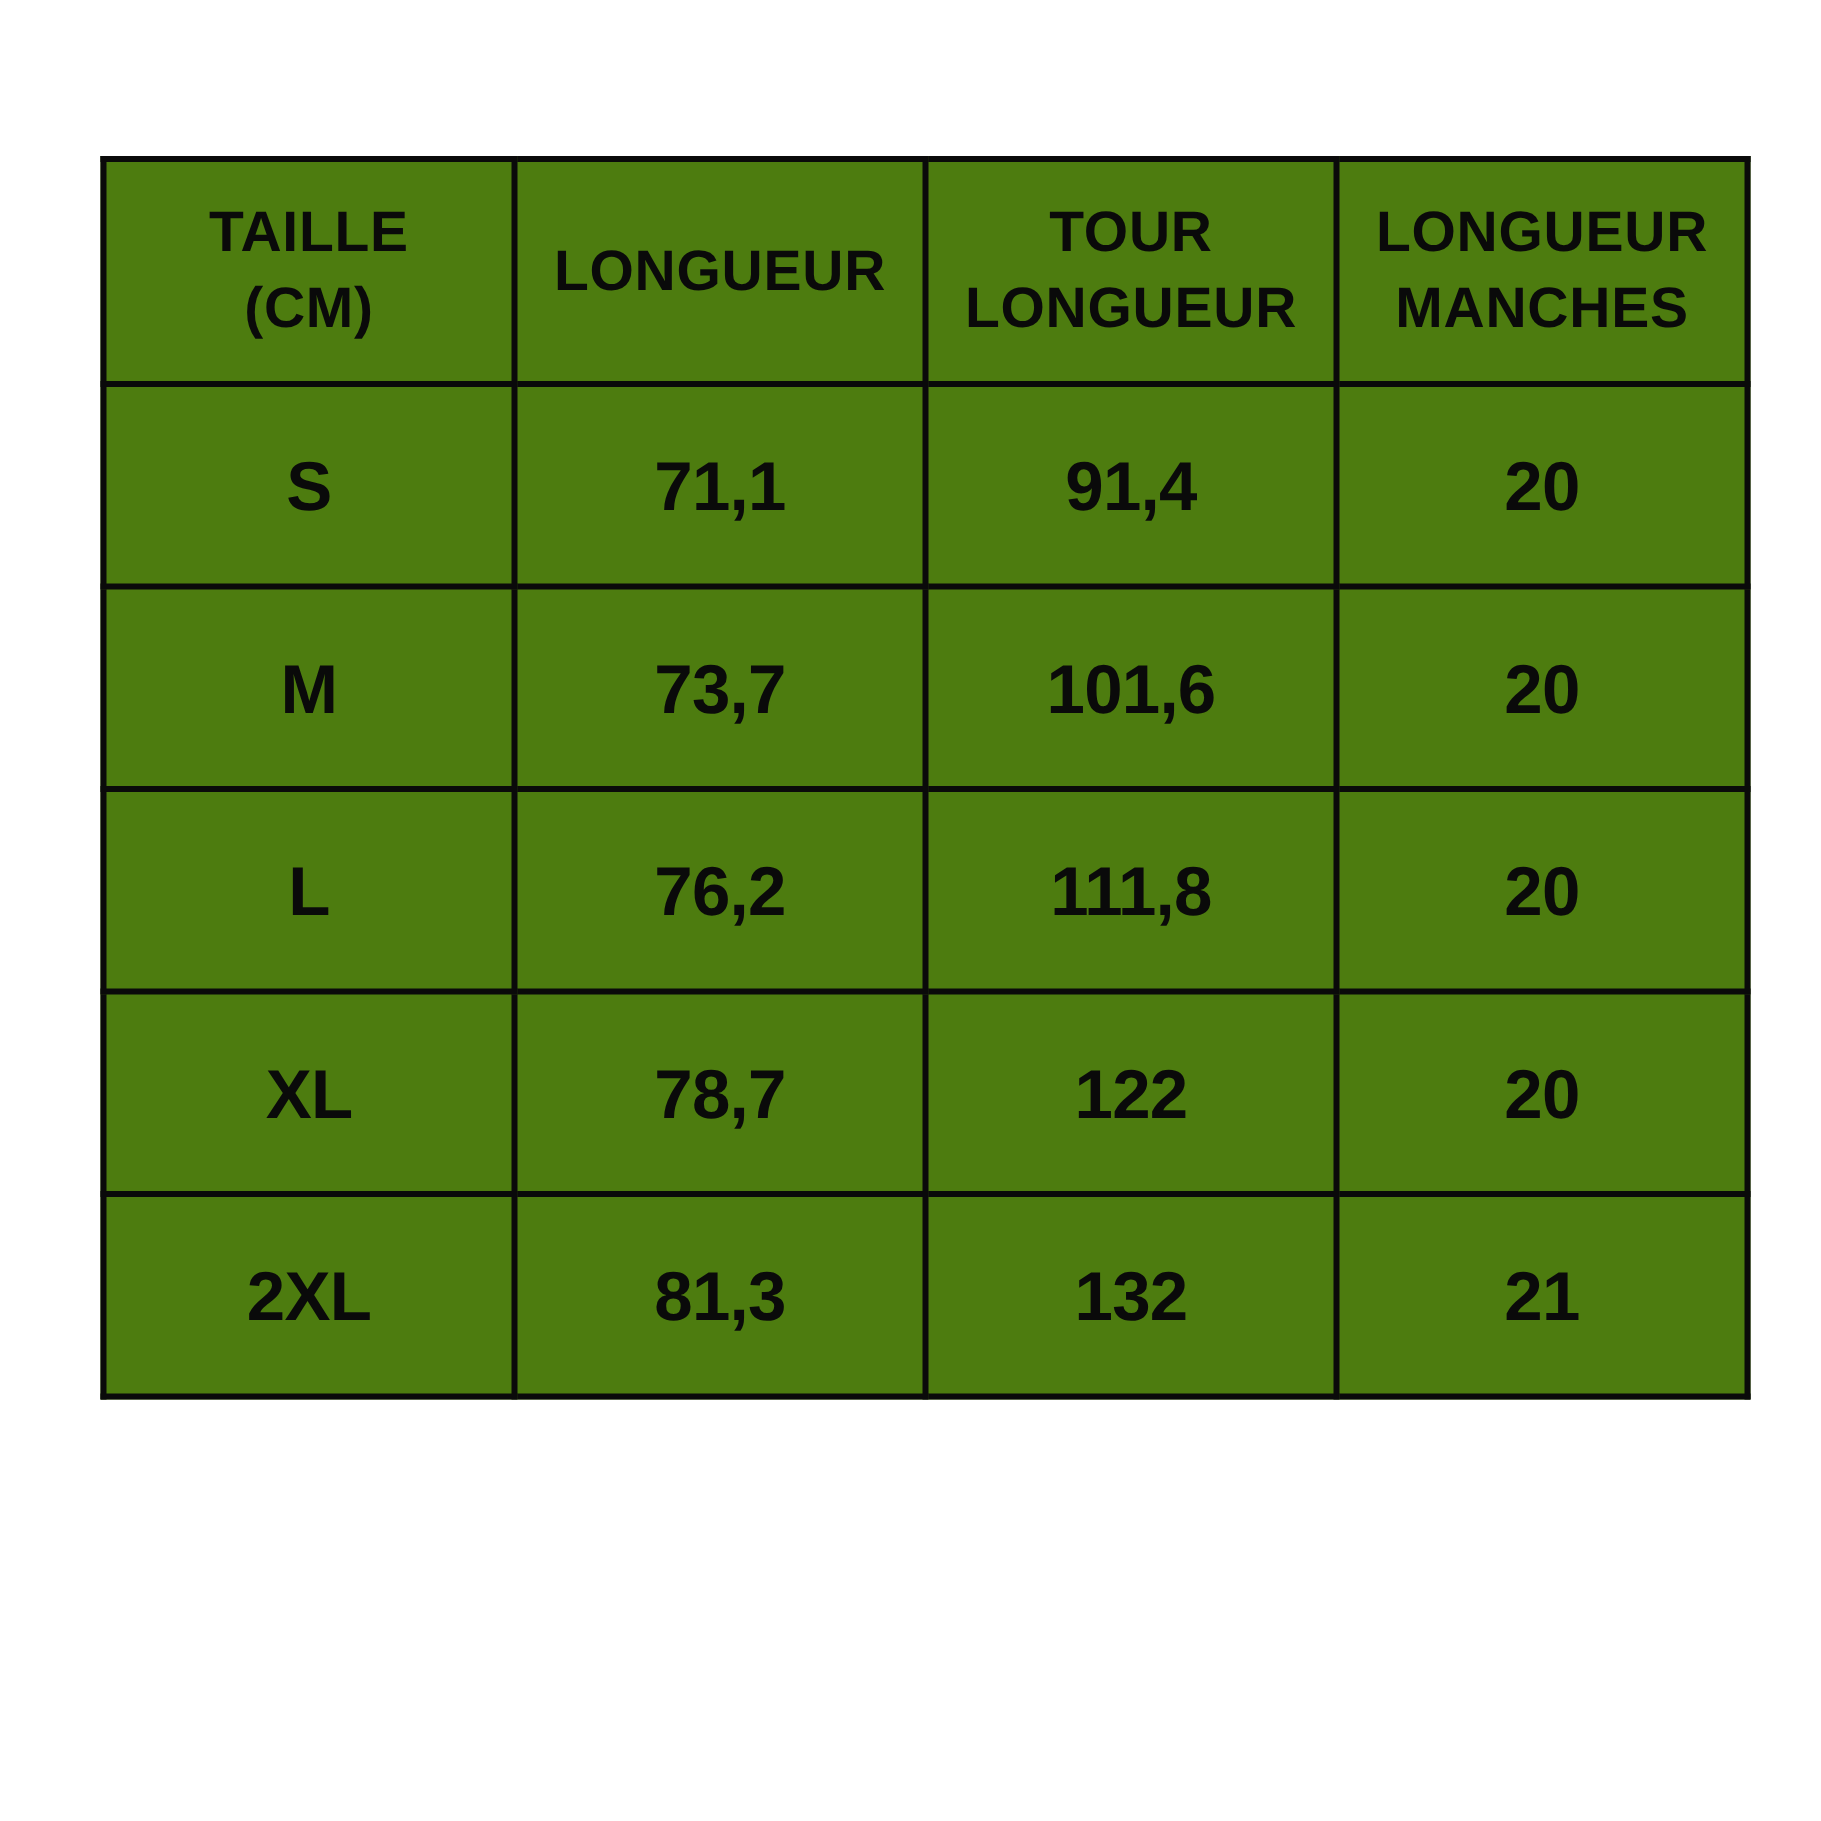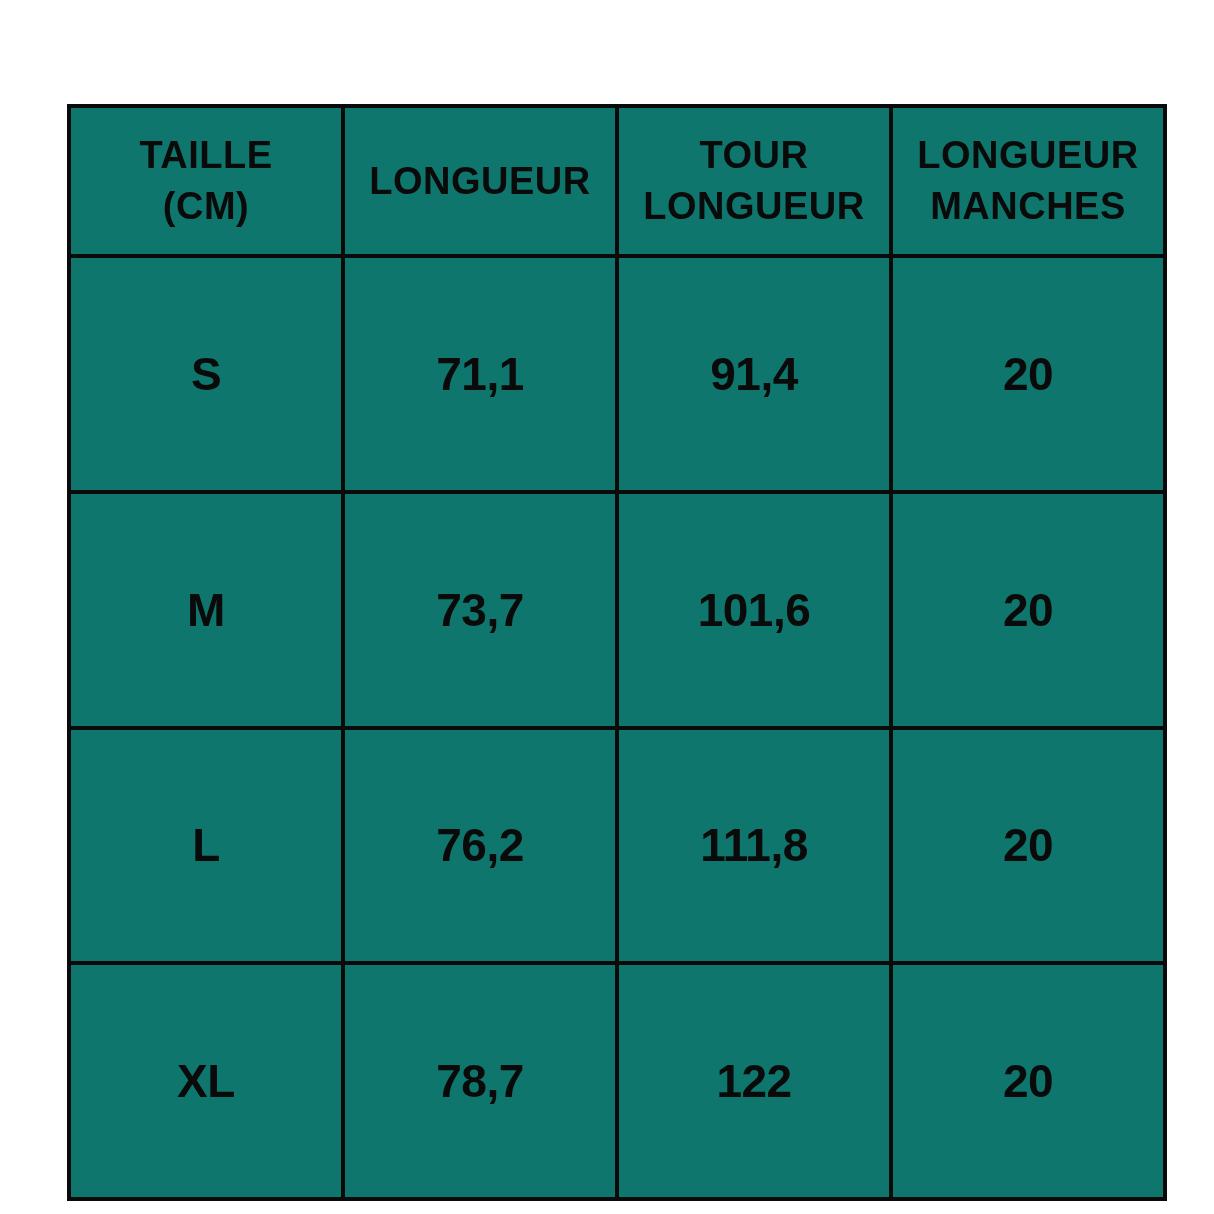--- a/index.html
+++ b/index.html
@@ -12,22 +12,22 @@
   }
   .chart-wrap {
     position: absolute;
     left: 67px;
     top: 104px;
   }
   table.size-chart {
     border-collapse: collapse;
     table-layout: fixed;
     width: 1080px;
-    height: 1097px;
-    background: #0f766e;
+    height: 829px;
+    background: #4d7c0f;
   }
   table.size-chart th,
   table.size-chart td {
     border: 4px solid #0a0a0a;
     width: 270px;
     padding: 0;
     text-align: center;
     vertical-align: middle;
     color: #0a0a0a;
   }
@@ -92,15 +92,21 @@
         <td class="num">76,2</td>
         <td class="num">111,8</td>
         <td class="num">20</td>
       </tr>
       <tr>
         <td class="num">XL</td>
         <td class="num">78,7</td>
         <td class="num">122</td>
         <td class="num">20</td>
       </tr>
+      <tr>
+        <td class="num">2XL</td>
+        <td class="num">81,3</td>
+        <td class="num">132</td>
+        <td class="num">21</td>
+      </tr>
     </tbody>
   </table>
 </div>
 
 </body></html>

